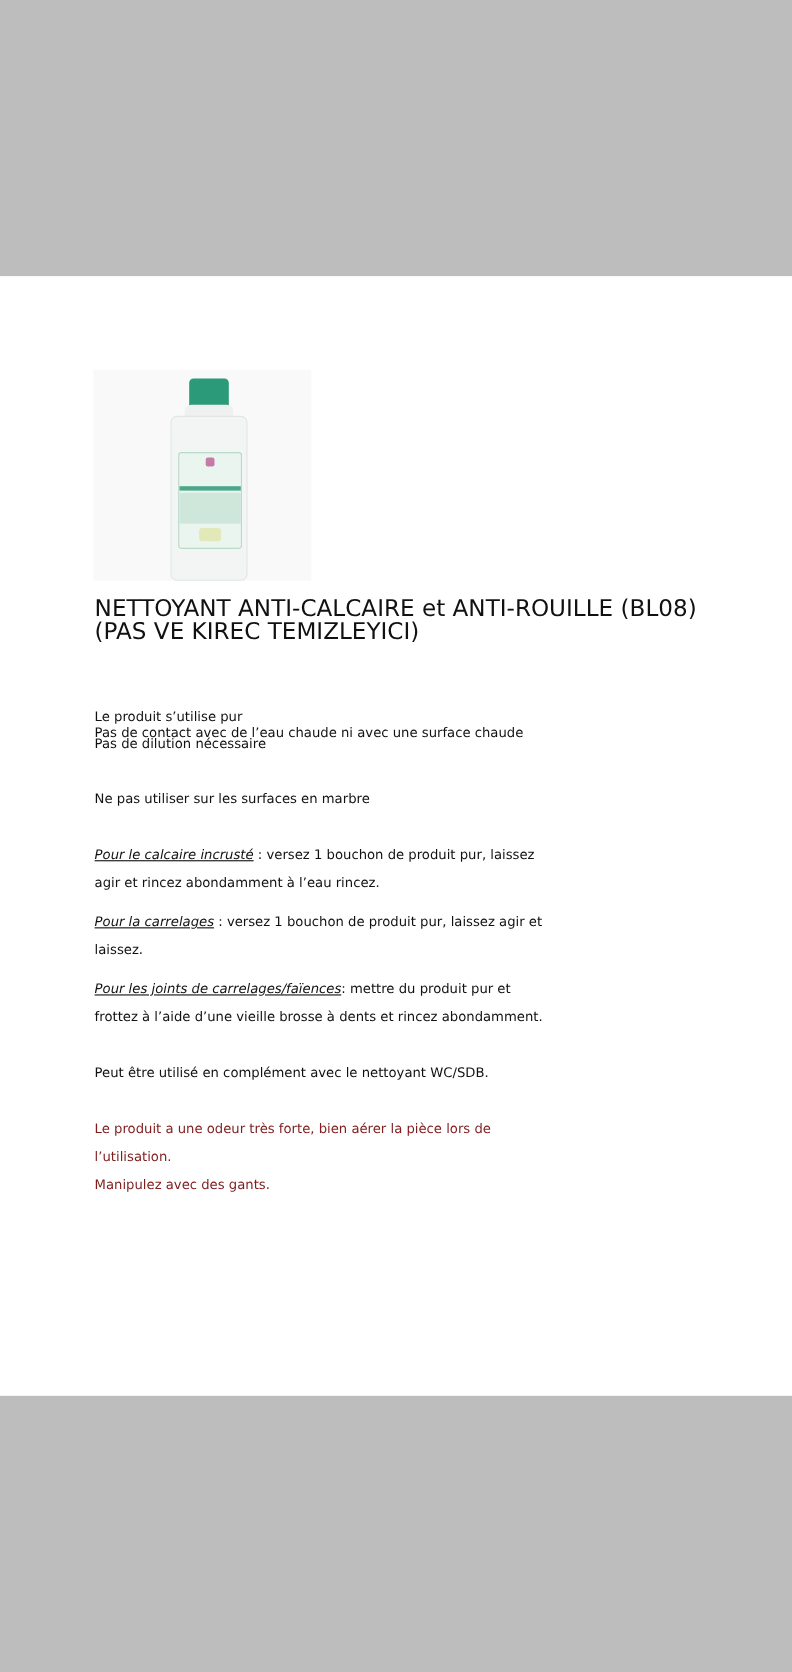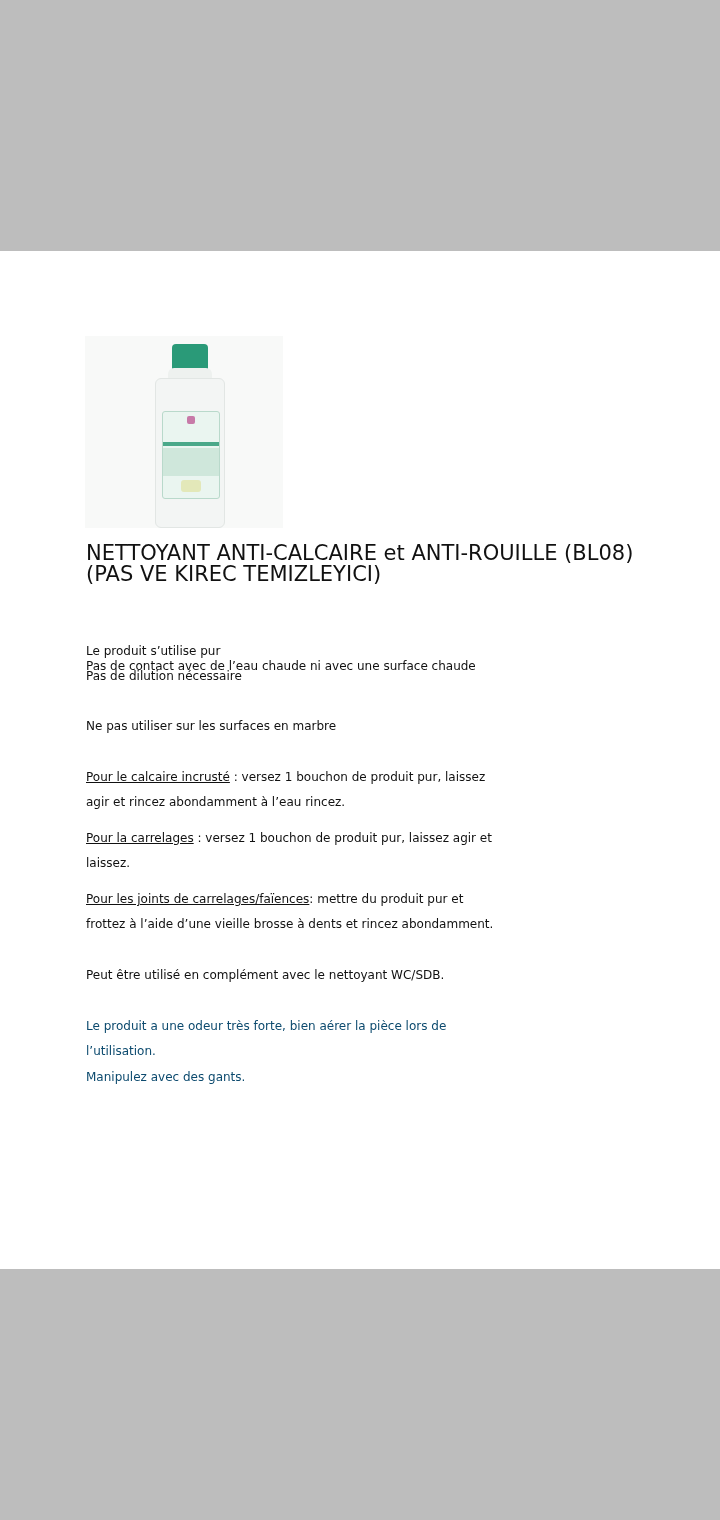--- a/index.html
+++ b/index.html
@@ -40,22 +40,22 @@
     .label-logo { position: absolute; left: 24px; top: 4px; width: 8px; height: 8px; background: #c77aa8; border-radius: 2px; }
     .label-band { position: absolute; left: 0; top: 36px; width: 56px; height: 28px; background: #cfe7db; }
     .label-stripe { position: absolute; left: 0; top: 30px; width: 56px; height: 4px; background: #4aa889; }
     .label-foot { position: absolute; left: 18px; top: 68px; width: 20px; height: 12px; background: #e3e8b9; border-radius: 3px; }
 
     .text {
       position: absolute; left: 86px; font-size: 12px; line-height: 25px;
       white-space: nowrap;
     }
     .title { font-weight: normal; font-size: 21px; }
-    .u { text-decoration: underline; }
-    .red { color: #0c4a6e; }
+    .u { text-decoration: underline; font-style: italic; }
+    .red { color: #7f1d1d; }
   </style>
 </head>
 <body>
 
 <div class="band-top"></div>
 <div class="doc"></div>
 <div class="band-bottom"></div>
 
 <div class="product-image">
   <div class="bottle-cap"></div>

